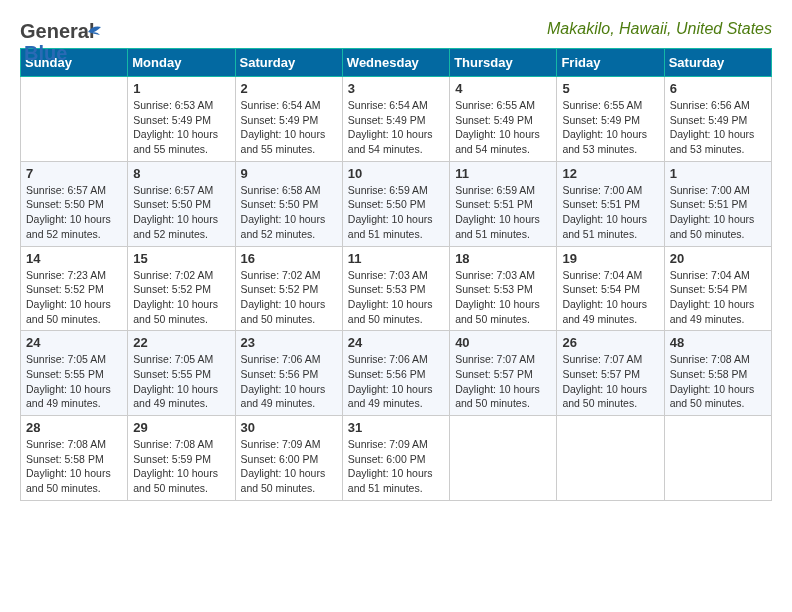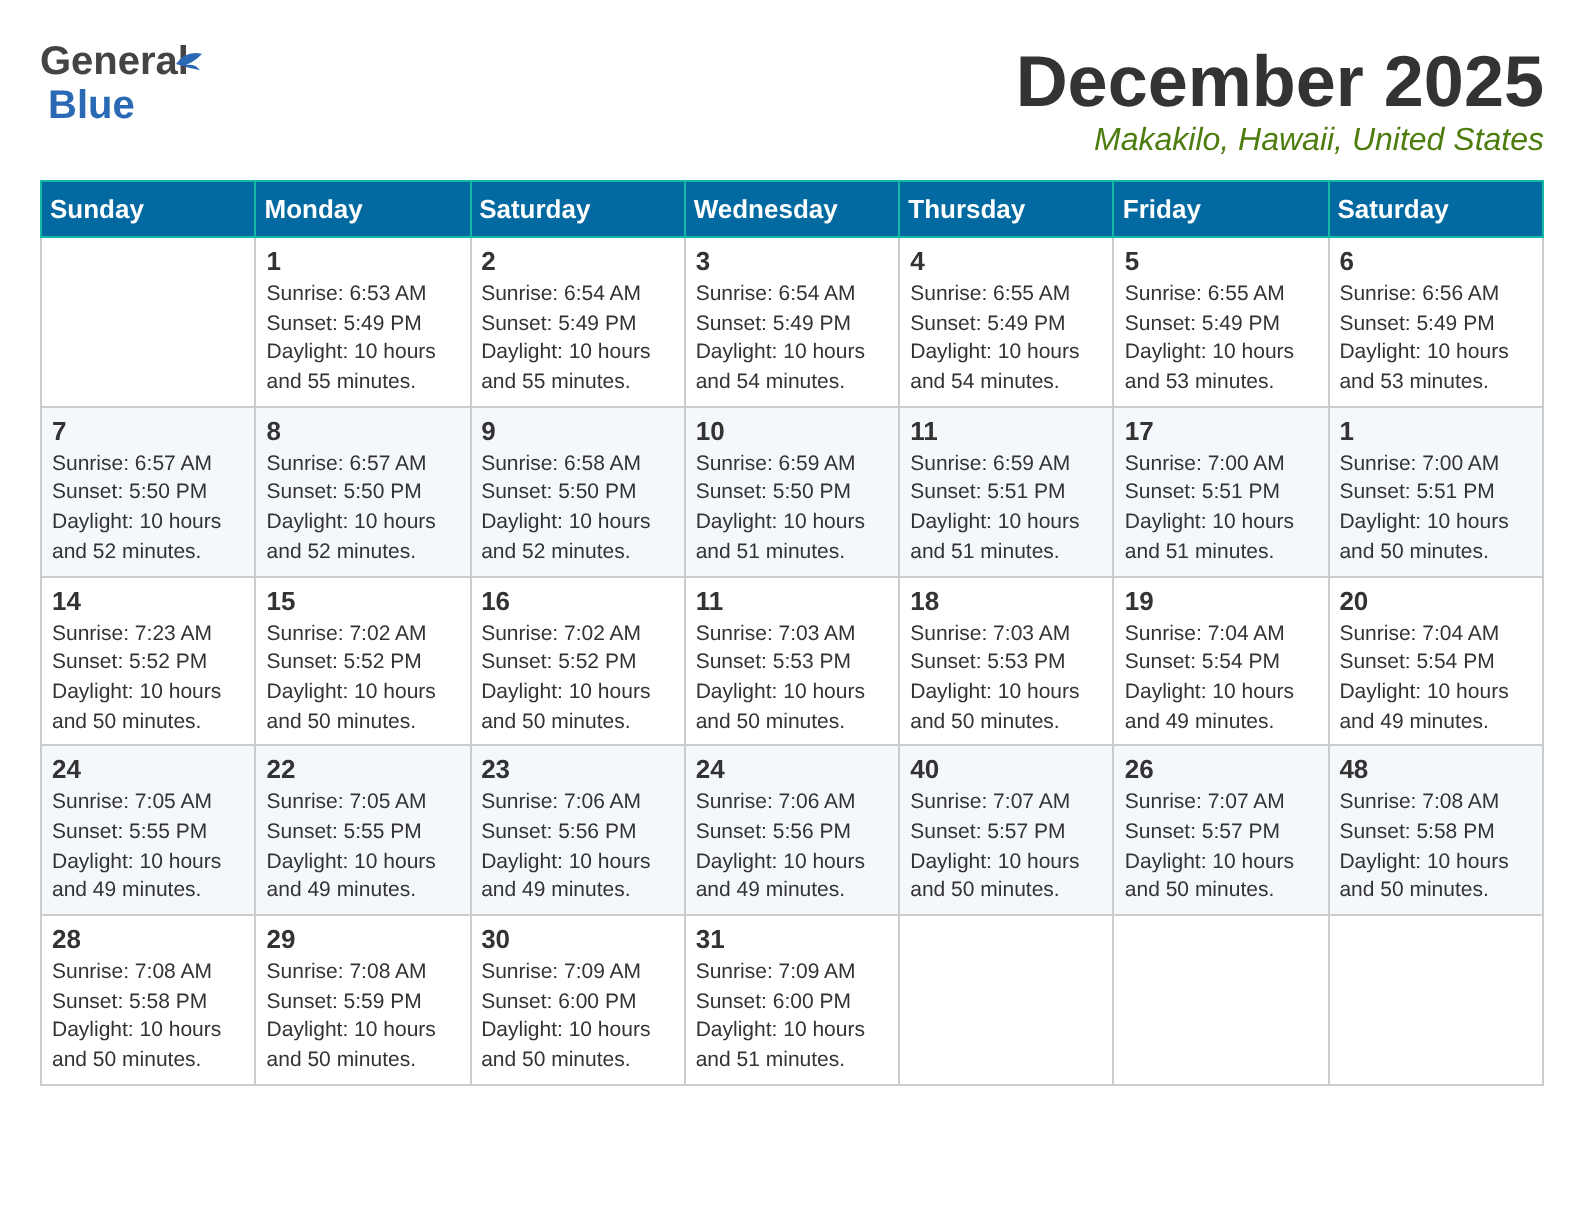--- a/index.html
+++ b/index.html
@@ -66,21 +66,20 @@
       background: #f9f9f9;
     }
     tbody tr:nth-child(odd) td { background: #fff; }
     tbody tr:nth-child(even) td { background: #f4f7fc; }
   </style>
 </head>
 <body>
 
 <div class="header-section" data-name="page-header" style="align-items: flex-start; justify-content: flex-end;">
     <div class="title-section" data-name="title-section">
-      <div class="month-title" data-name="month-title">December 2025</div>
       <div class="location-title" data-name="location-title">Makakilo, Hawaii, United States</div>
     </div>
   </div>
 
 <div style="position: absolute; margin-top: 0px; margin-bottom: 10px; top: 20px; left: 20px;" data-name="logo-container">
   <div style="display:flex; align-items:center; gap:2px;">
     <div style="position:relative; width:55px; height:45px;">
       <span style="position:absolute; top:0; left:0; font-size:20px; font-weight:bold; color:#444; font-family:Arial;" data-name="logo-general">General</span>
       <span style="position:absolute; top:22px; left:4px; font-size:20px; font-weight:bold; color:#2a6ab5; font-family:Arial;" data-name="logo-blue-2">Blue</span>
       <svg style="position:absolute; top:0; right:-28px;" width="30" height="20" viewBox="0 0 30 20" data-name="logo-bird-icon">
@@ -178,21 +177,21 @@
 and 51 minutes.</div>
         </td>
         <td data-name="day-cell">
           <span class="day-number" data-name="day-number">11</span>
           <div class="day-info" data-name="day-info" style="white-space: pre-line;">Sunrise: 6:59 AM
 Sunset: 5:51 PM
 Daylight: 10 hours
 and 51 minutes.</div>
         </td>
         <td data-name="day-cell">
-          <span class="day-number" data-name="day-number">17</span>
+          <span class="day-number" data-name="day-number">12</span>
           <div class="day-info" data-name="day-info" style="white-space: pre-line;">Sunrise: 7:00 AM
 Sunset: 5:51 PM
 Daylight: 10 hours
 and 51 minutes.</div>
         </td>
         <td data-name="day-cell">
           <span class="day-number" data-name="day-number">1</span>
           <div class="day-info" data-name="day-info" style="white-space: pre-line;">Sunrise: 7:00 AM
 Sunset: 5:51 PM
 Daylight: 10 hours

